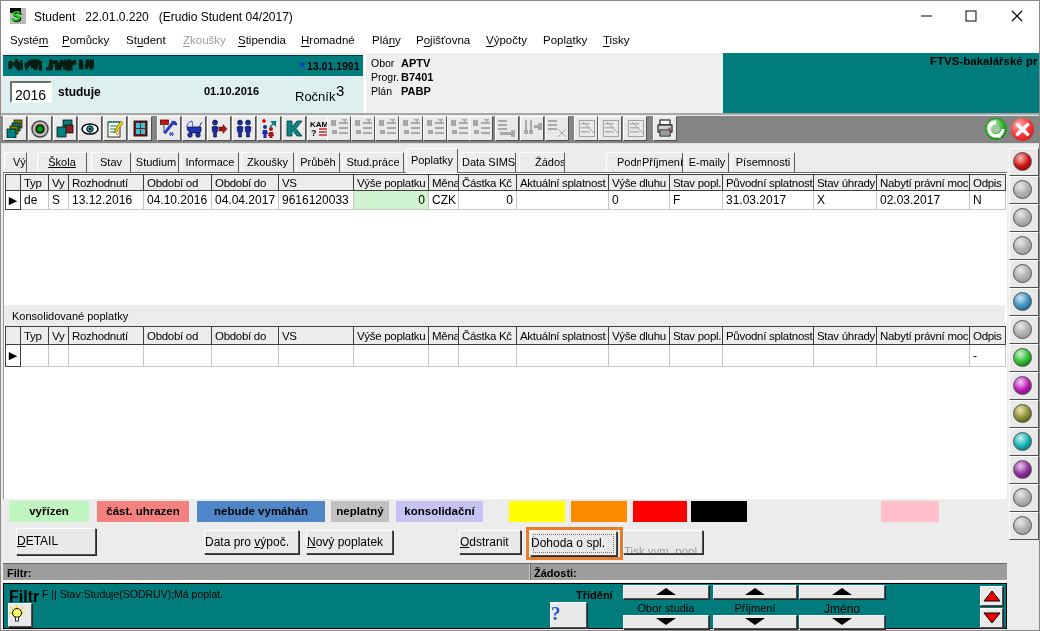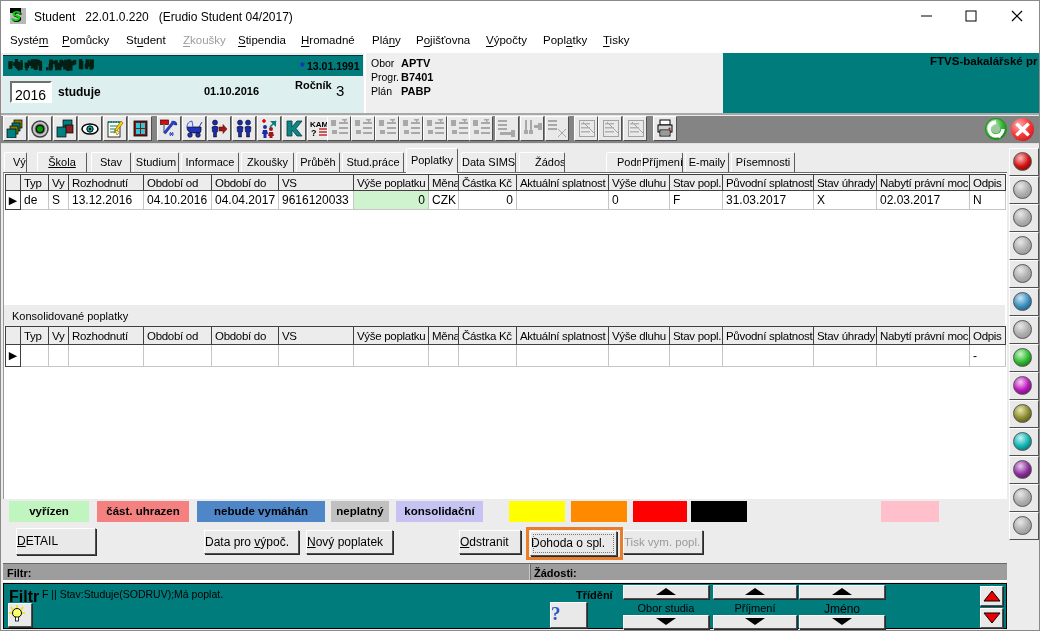--- a/index.html
+++ b/index.html
@@ -179,21 +179,21 @@
         <rect x="79.1" y="4.0" width="2.2" height="7.2"></rect>
       </g>
     </svg>
  <span class="abs" style="left:297px;top:4px;color:#2222cc;font-weight:bold;font-size:12px;">*</span>
  <span class="abs" style="left:304px;top:4px;color:#000;font-weight:bold;font-size:10.5px;">13.01.1991</span>
 </div>
 <div class="abs" id="cyanrow">
  <div class="abs" style="left:7px;top:4px;width:42px;height:22px;background:#ffffff;border-top:2px solid #707070;border-left:2px solid #707070;border-right:2px solid #ffffff;border-bottom:2px solid #ffffff;font-size:14px;padding:4px 0 0 3px;">2016</div>
  <div class="abs" style="left:55px;top:8px;font-weight:bold;font-size:12px;">studuje</div>
  <div class="abs" style="left:201px;top:8px;font-weight:bold;font-size:11px;">01.10.2016</div>
- <div class="abs" style="left:292px;top:2px;font-size:11px;font-weight:bold;">Ročník</div>
+ <div class="abs" style="left:292px;top:12px;font-size:13px;">Ročník</div>
  <div class="abs" style="left:333px;top:5px;font-size:15px;">3</div>
 </div>
 <div class="abs" id="oborpanel">
  <div class="abs" style="left:5px;top:4px;font-size:10.5px;">Obor</div>
     <div class="abs" style="left:35px;top:4px;font-weight:bold;font-size:11px;">APTV</div>
  <div class="abs" style="left:5px;top:18px;font-size:10.5px;">Progr.</div>
     <div class="abs" style="left:35px;top:18px;font-weight:bold;font-size:11px;">B7401</div>
  <div class="abs" style="left:5px;top:32px;font-size:10.5px;">Plán</div>
     <div class="abs" style="left:35px;top:32px;font-weight:bold;font-size:11px;">PABP</div>
 </div>
@@ -521,21 +521,21 @@
  <div class="chip" style="left:878px;width:58px;background:#ffc0cb;"></div>
 </div>
 
 <div class="abs" id="btnrow">
  <div class="pbtn" style="left:13px;top:4px;width:80px;height:27px;padding-top:5px;"><u>D</u>ETAIL</div>
  <div class="pbtn" style="left:201px;top:6px;width:95px;height:24px;padding-top:4px;">Data pro <u>v</u>ýpoč.</div>
  <div class="pbtn" style="left:303px;top:6px;width:87px;height:24px;padding-top:4px;"><u>N</u>ový poplatek</div>
  <div class="pbtn" style="left:456px;top:6px;width:62px;height:24px;padding-top:4px;"><u>O</u>dstranit</div>
  <div class="abs" style="left:523px;top:3px;width:97px;height:33px;border:3px solid #e87d2c;"></div>
  <div class="pbtn" style="left:527px;top:7px;width:87px;height:25px;padding-top:4px;">Dohoda o spl.<div style="position:absolute;left:2px;top:2px;right:2px;bottom:2px;border:1px dotted #777;"></div></div>
- <div class="pbtn" style="left:620px;top:6px;width:80px;height:24px;padding-top:5px;color:#9a9a9a;font-size:11.5px;">Tisk vym. popl.</div>
+ <div class="pbtn" style="left:620px;top:6px;width:80px;height:24px;padding-top:14px;color:#9a9a9a;font-size:11.5px;">Tisk vym. popl.</div>
 </div>
 
 <div class="abs" id="strip">
  <b style="position:absolute;left:4px;top:3px;font-size:11px;">Filtr:</b>
  <div style="position:absolute;left:526px;top:0;width:1px;height:16px;background:#c8c8c8;"></div>
     <div style="position:absolute;left:527px;top:0;width:1px;height:16px;background:#6a6a6a;"></div>
     <b style="position:absolute;left:531px;top:3px;font-size:11px;">Žádosti:</b>
 </div>
 
 <div class="abs" id="btm">

